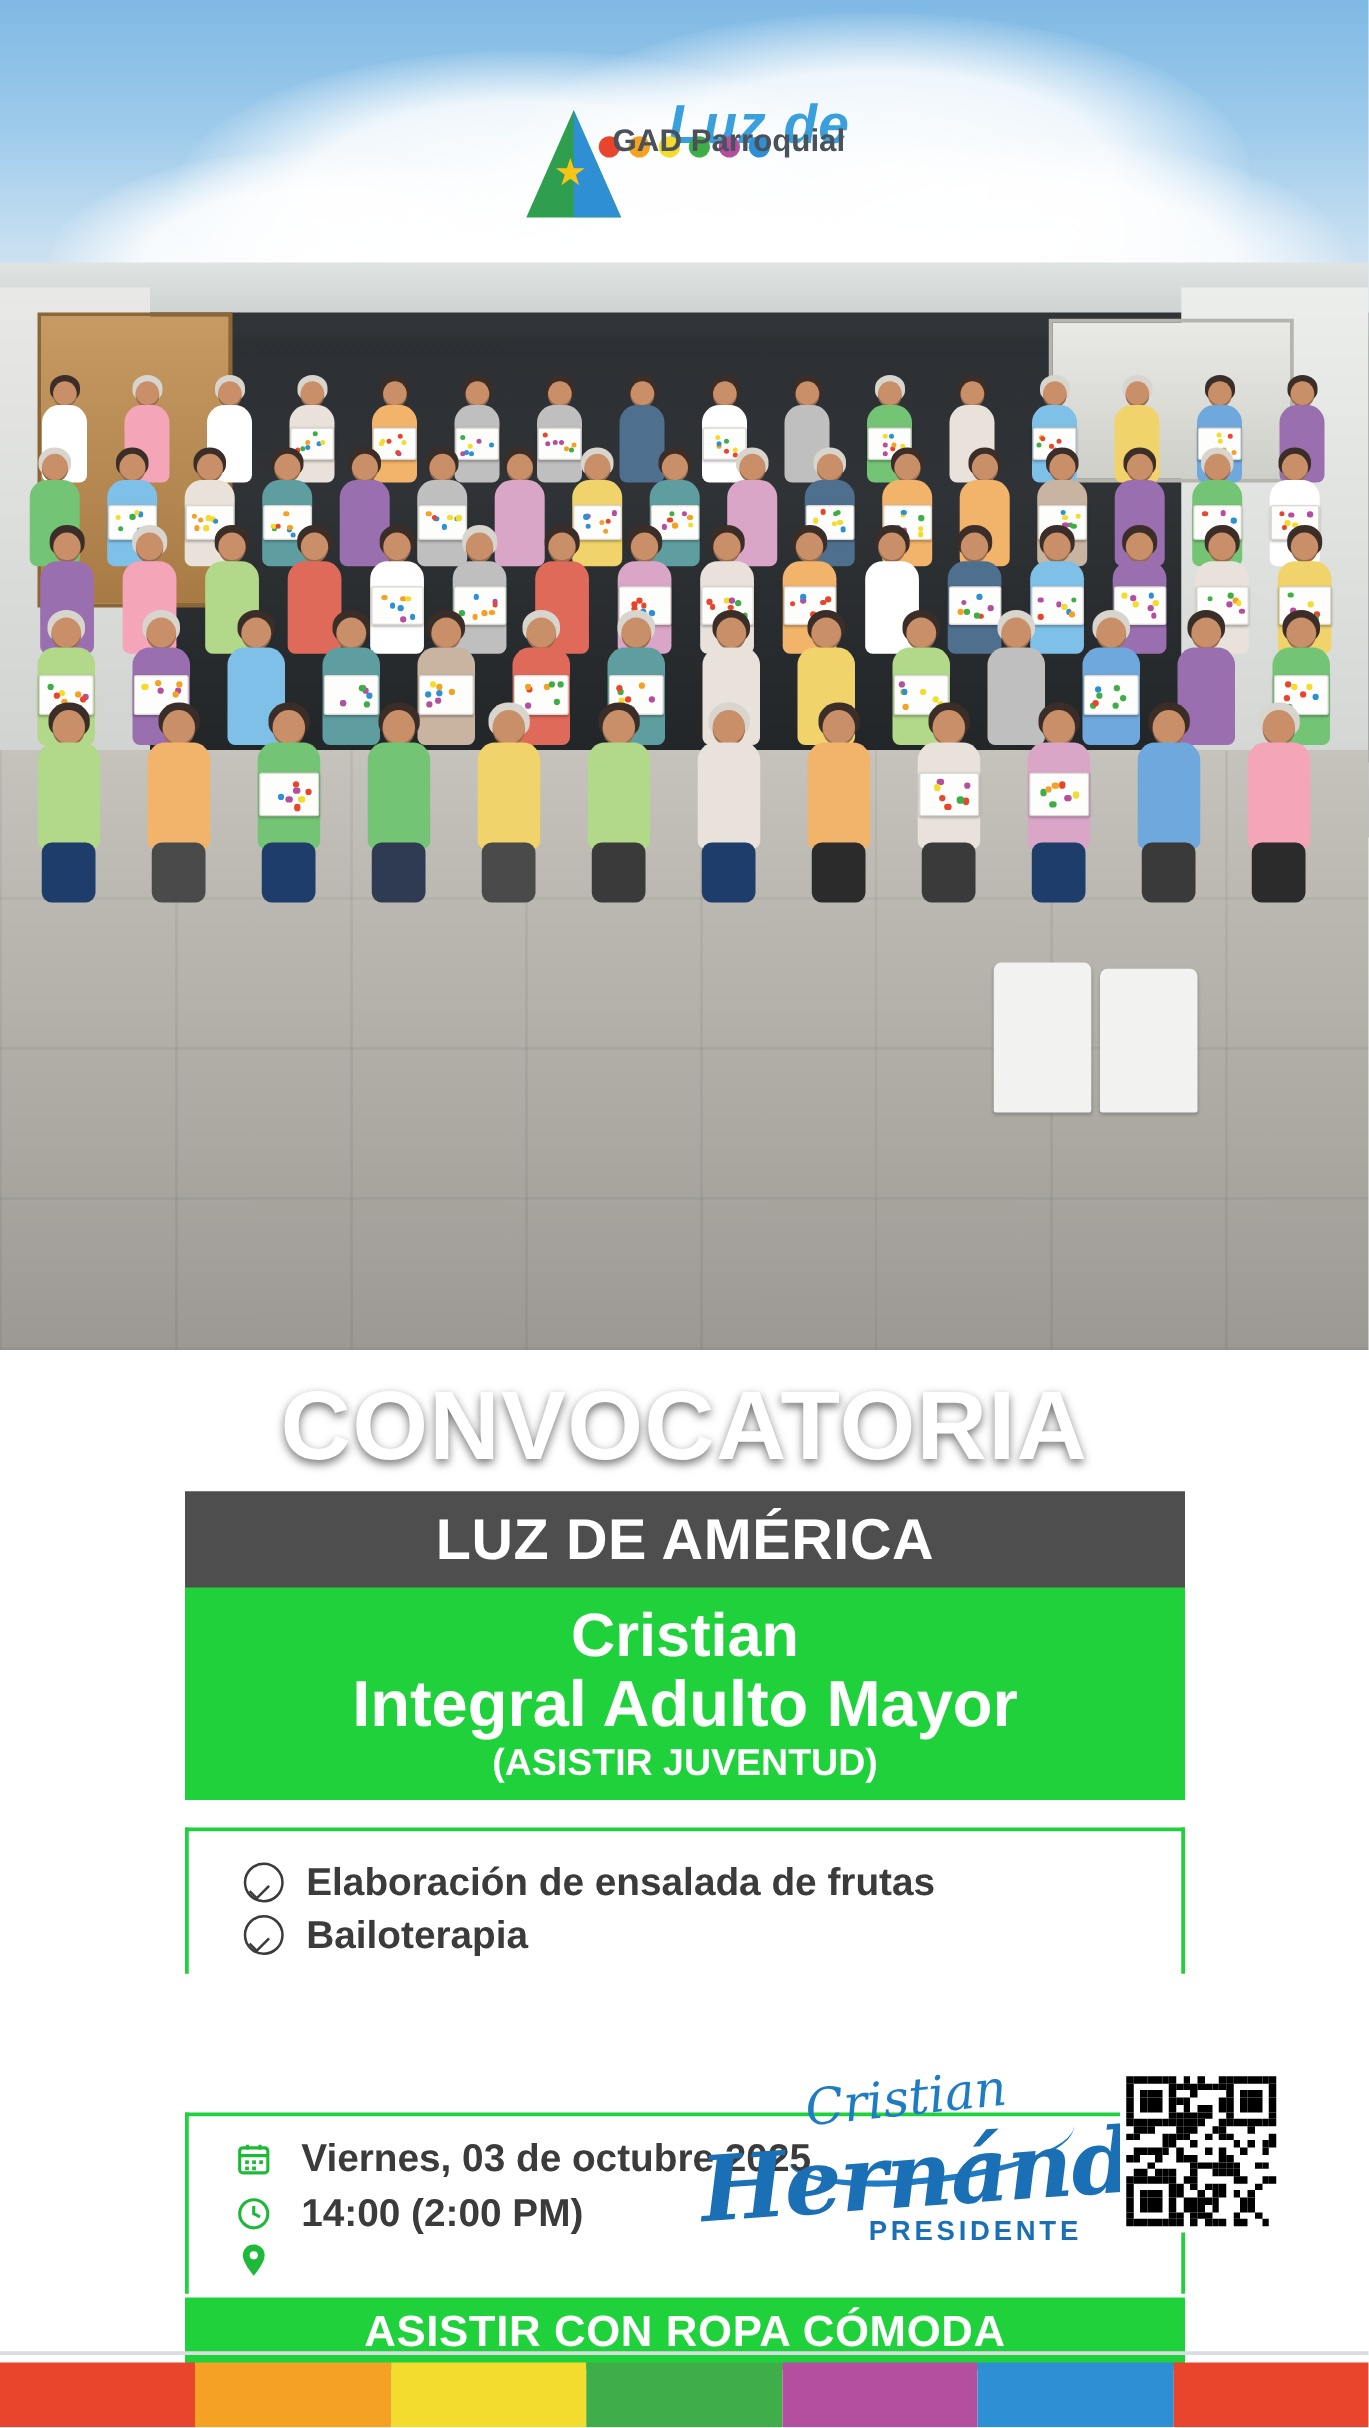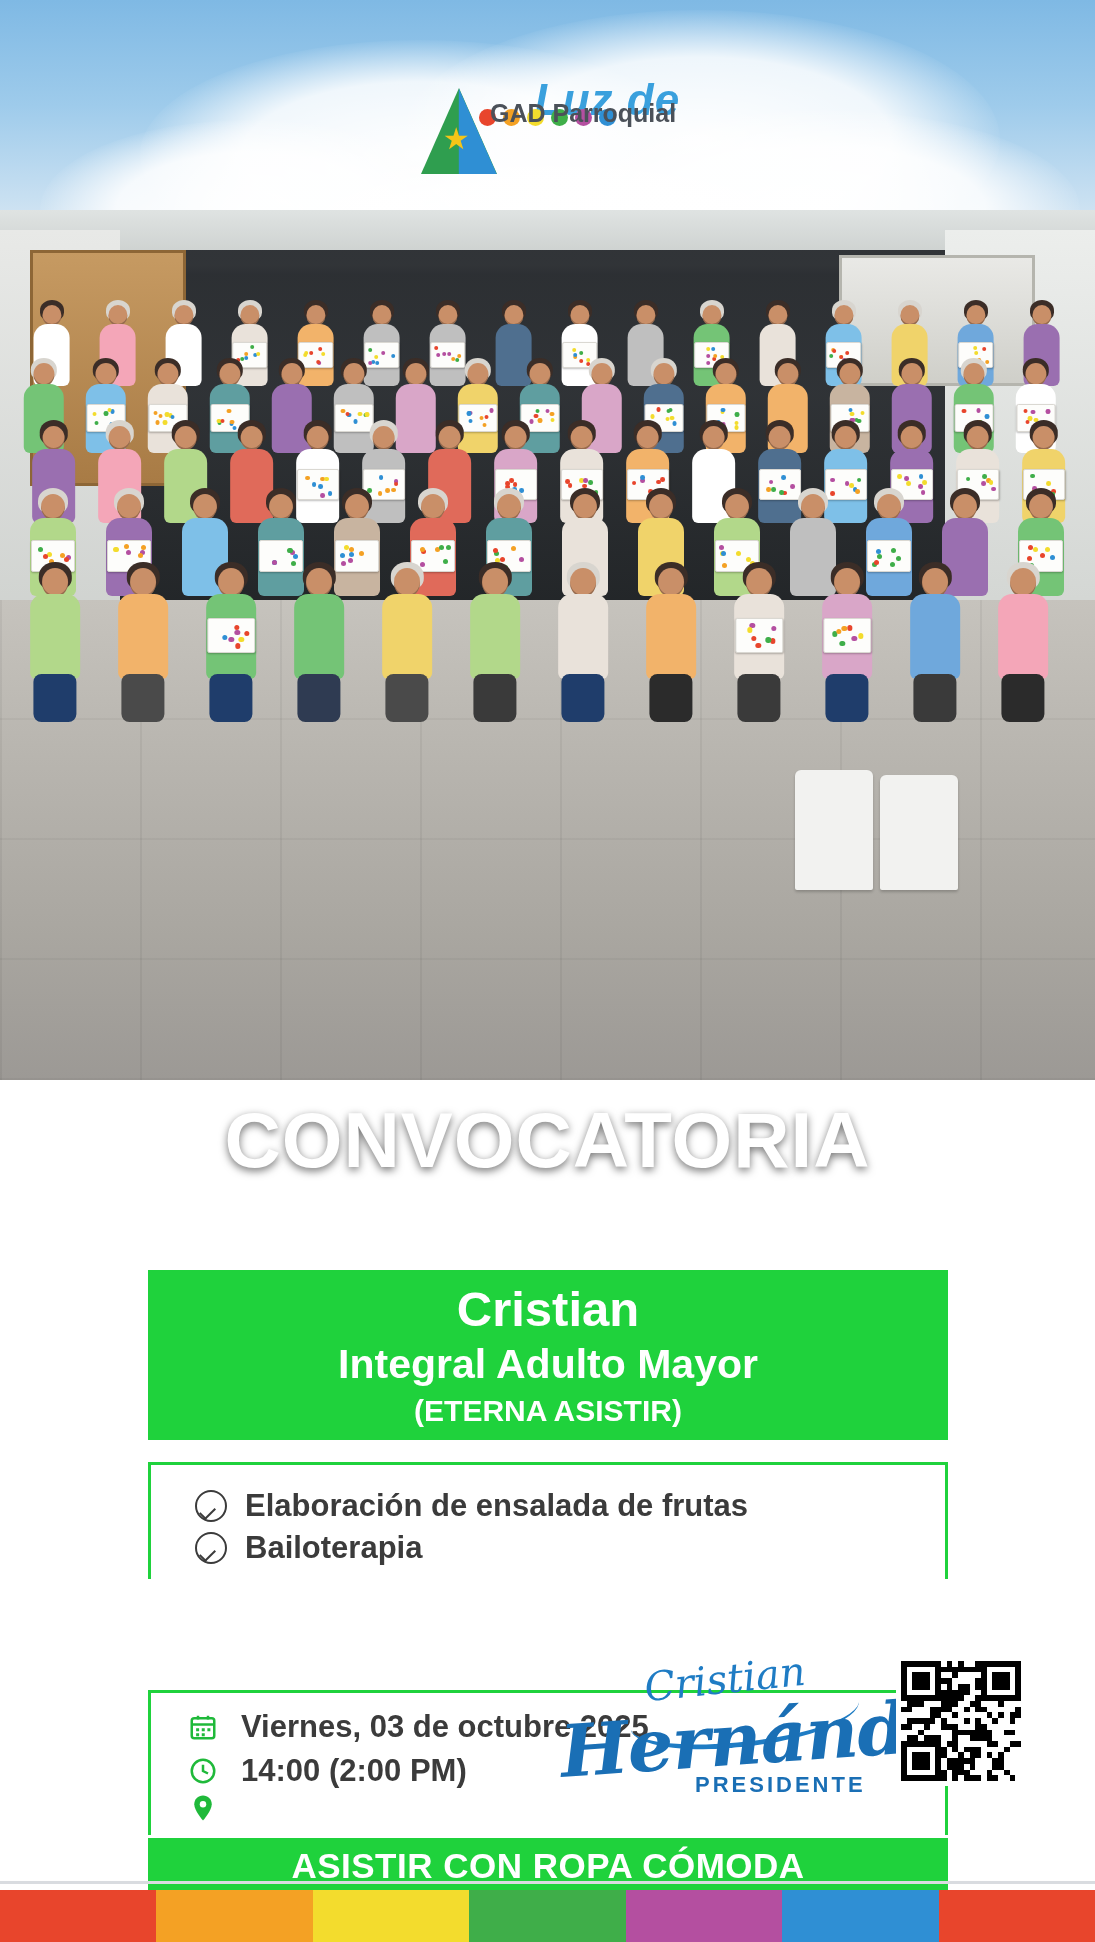--- a/index.html
+++ b/index.html
@@ -215,21 +215,21 @@
     letter-spacing: .5px;
   }
   .bar-green {
     top: 1270px;
     background: #1fd23c;
     color: #ffffff;
     text-align: center;
     padding: 12px 0 10px;
   }
   .bar-green .l1 { font-size: 49px; font-weight: bold; line-height: 54px; }
-  .bar-green .l2 { font-size: 41px; font-weight: bold; line-height: 56px; }
+  .bar-green .l2 { font-size: 52px; font-weight: bold; line-height: 56px; }
   .bar-green .l3 { font-size: 30px; font-weight: bold; line-height: 38px; }
 
   .body-box {
     top: 1462px;
     background: #ffffff;
     border: 3px solid #1fd23c;
     border-bottom: none;
     padding: 14px 22px 10px;
     box-sizing: border-box;
   }
@@ -1171,25 +1171,26 @@
           <span style="background: rgb(63, 174, 73);"></span>
           <span style="background: rgb(180, 79, 160);"></span>
           <span style="background: rgb(47, 143, 212);"></span>
         </div>
       <div class="logo-gad">GAD Parroquial</div>
     </div>
   </div>
 
   <div class="convocatoria">CONVOCATORIA</div>
 
+  <div class="panel bar-dark">LUZ DE AMÉRICA</div>
 
   <div class="panel bar-green">
     <div class="l1">Cristian</div>
     <div class="l2">Integral Adulto Mayor</div>
-    <div class="l3">(ETERNA ASISTIR)</div>
+    <div class="l3">(ASISTIR JUVENTUD)</div>
   </div>
 
   <div class="panel body-box">
     <div class="acts" id="acts">
         <div class="act">
           <span class="check"></span>
           <span>Elaboración de ensalada de frutas</span>
         </div>
         <div class="act">
           <span class="check"></span>

